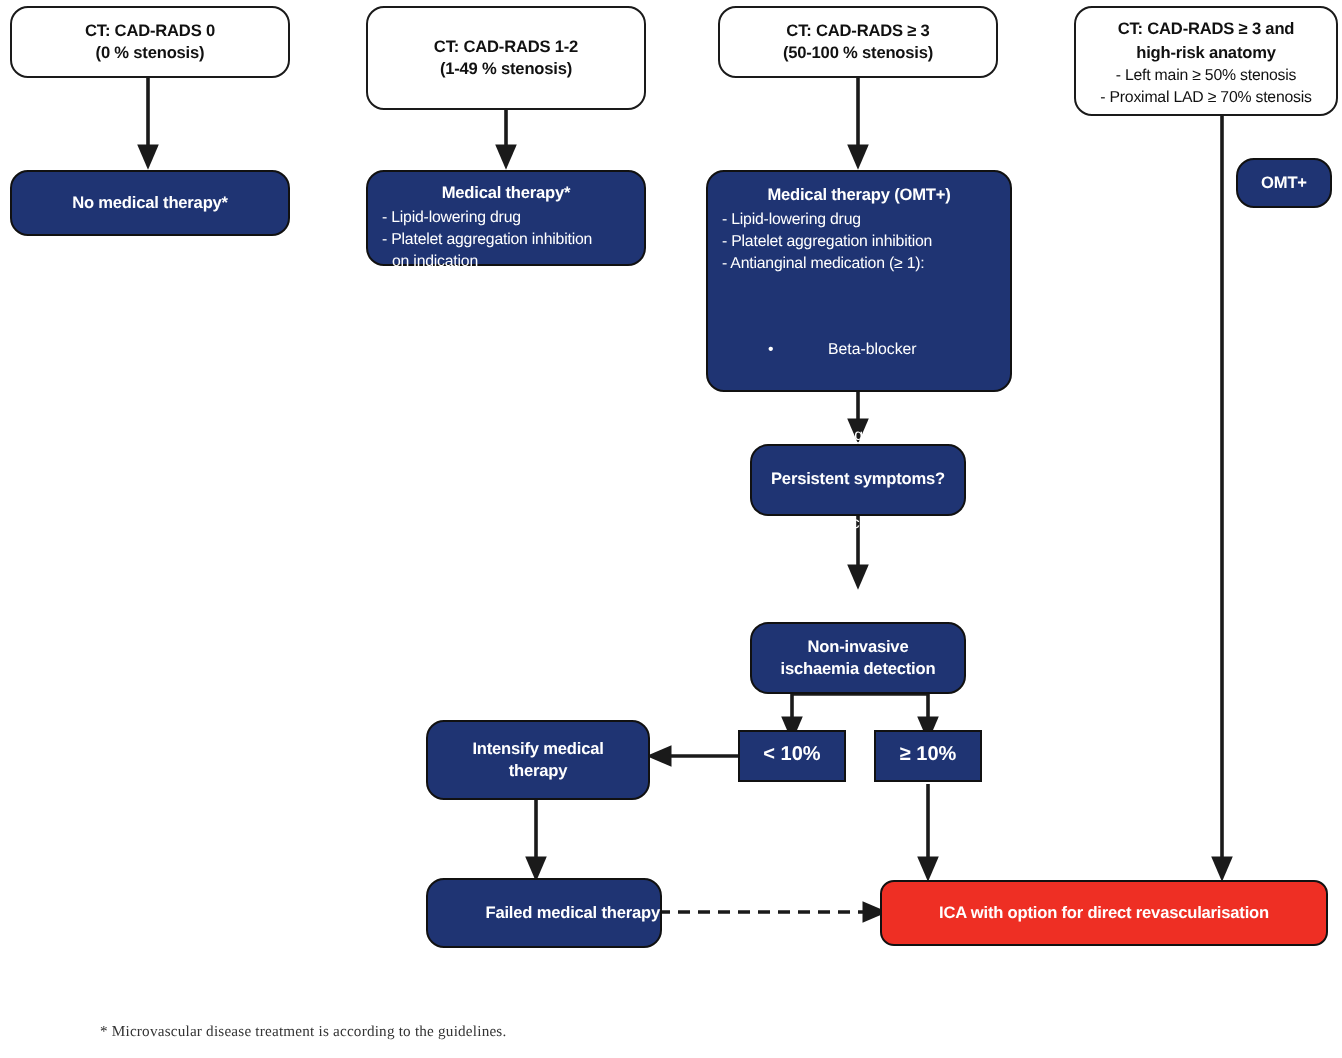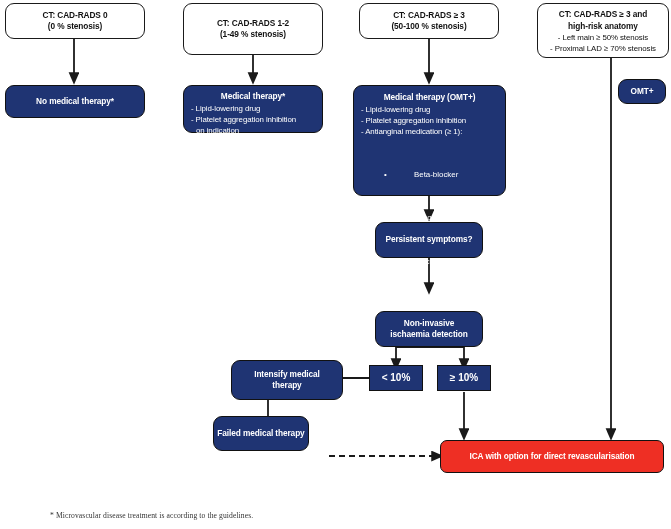--- a/index.html
+++ b/index.html
@@ -201,26 +201,26 @@
 </div>
 
 <div class="node box-navy-sq" style="left:369px; top:365px; width:54px; height:26px;">
   <div class="small-lbl">&lt; 10%</div>
 </div>
 
 <div class="node box-navy-sq" style="left:437px; top:365px; width:54px; height:26px;">
   <div class="small-lbl">≥ 10%</div>
 </div>
 
-<div class="node box-navy" style="left:231px; top:360px; width:112px; height:40px;">
+<div class="node box-navy" style="left:213px; top:360px; width:112px; height:40px;">
   <div class="ttl">Intensify medical</div>
   <div class="ttl">therapy</div>
 </div>
 
-<div class="node box-navy" style="left:213px; top:416px; width:96px; height:35px;">
+<div class="node box-navy" style="left:213px; top:439px; width:118px; height:35px;align-items:flex-end;">
   <div class="ttl">Failed medical therapy</div>
 </div>
 
 <div class="node box-red" style="left:440px; top:440px; width:224px; height:33px;">
   <div class="ttl">ICA with option for direct revascularisation</div>
 </div>
 
 <div class="node box-white" style="left:537px; top:3px; width:132px; height:55px; justify-content:flex-start; padding-top:5px;">
   <div class="ttl">CT: CAD-RADS ≥ 3 and</div>
   <div class="ttl">high-risk anatomy</div>

